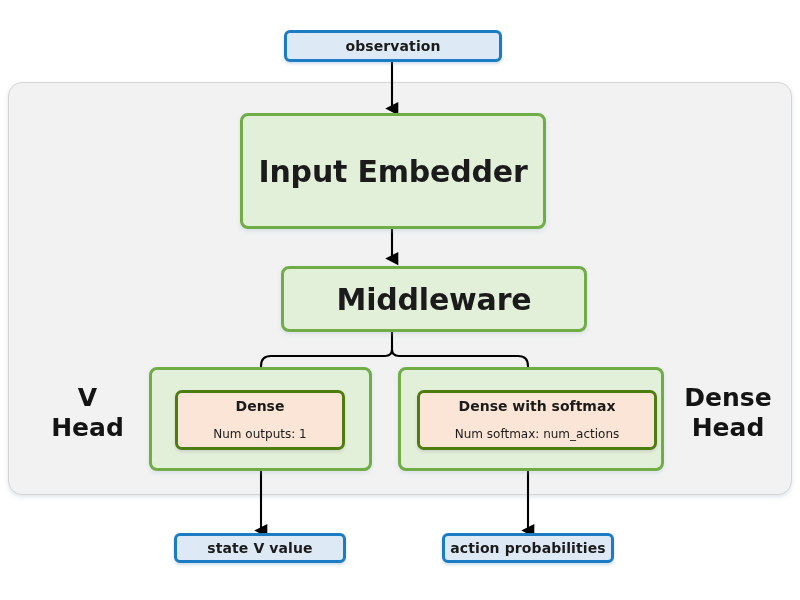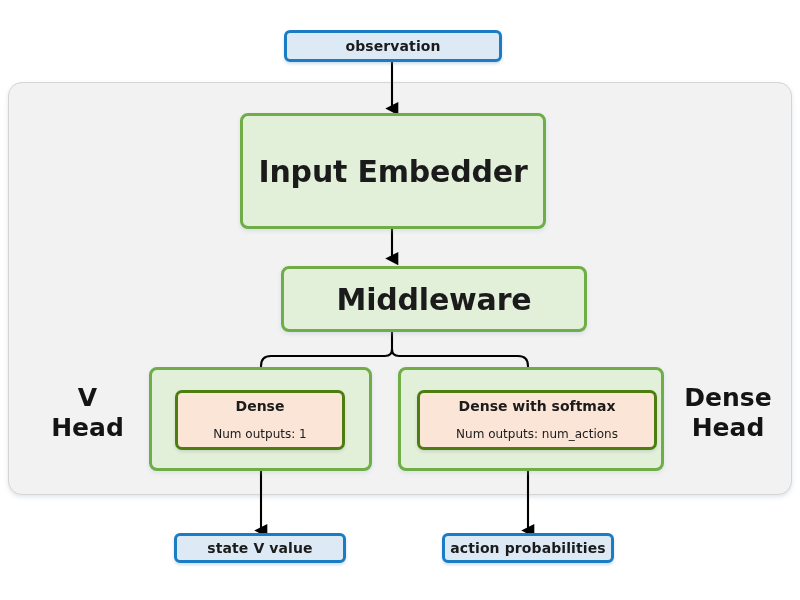--- a/index.html
+++ b/index.html
@@ -153,21 +153,21 @@
   <div class="node orange-box" style="left:175px; top:390px; width:170px; height:60px;">
     <span class="title">Dense</span>
     <span class="sub">Num outputs: 1</span>
   </div>
   <div class="head-label" style="left:35px; top:383px; width:105px;">V
 Head</div>
 
   <div class="head-group" style="position:absolute; left:398px; top:367px; width:260px; height:98px;"></div>
   <div class="node orange-box" style="left:417px; top:390px; width:240px; height:60px;">
     <span class="title">Dense with softmax</span>
-    <span class="sub">Num outputs: num_actions</span>
+    <span class="sub">Num softmax: num_actions</span>
   </div>
   <div class="head-label" style="left:668px; top:383px; width:120px;">Dense
 Head</div>
 
   <div class="node io-box" style="left:174px; top:533px; width:172px; height:30px;">
     <span>state V value</span>
   </div>
 
   <div class="node io-box" style="left:442px; top:533px; width:172px; height:30px;">
     <span>action probabilities</span>

